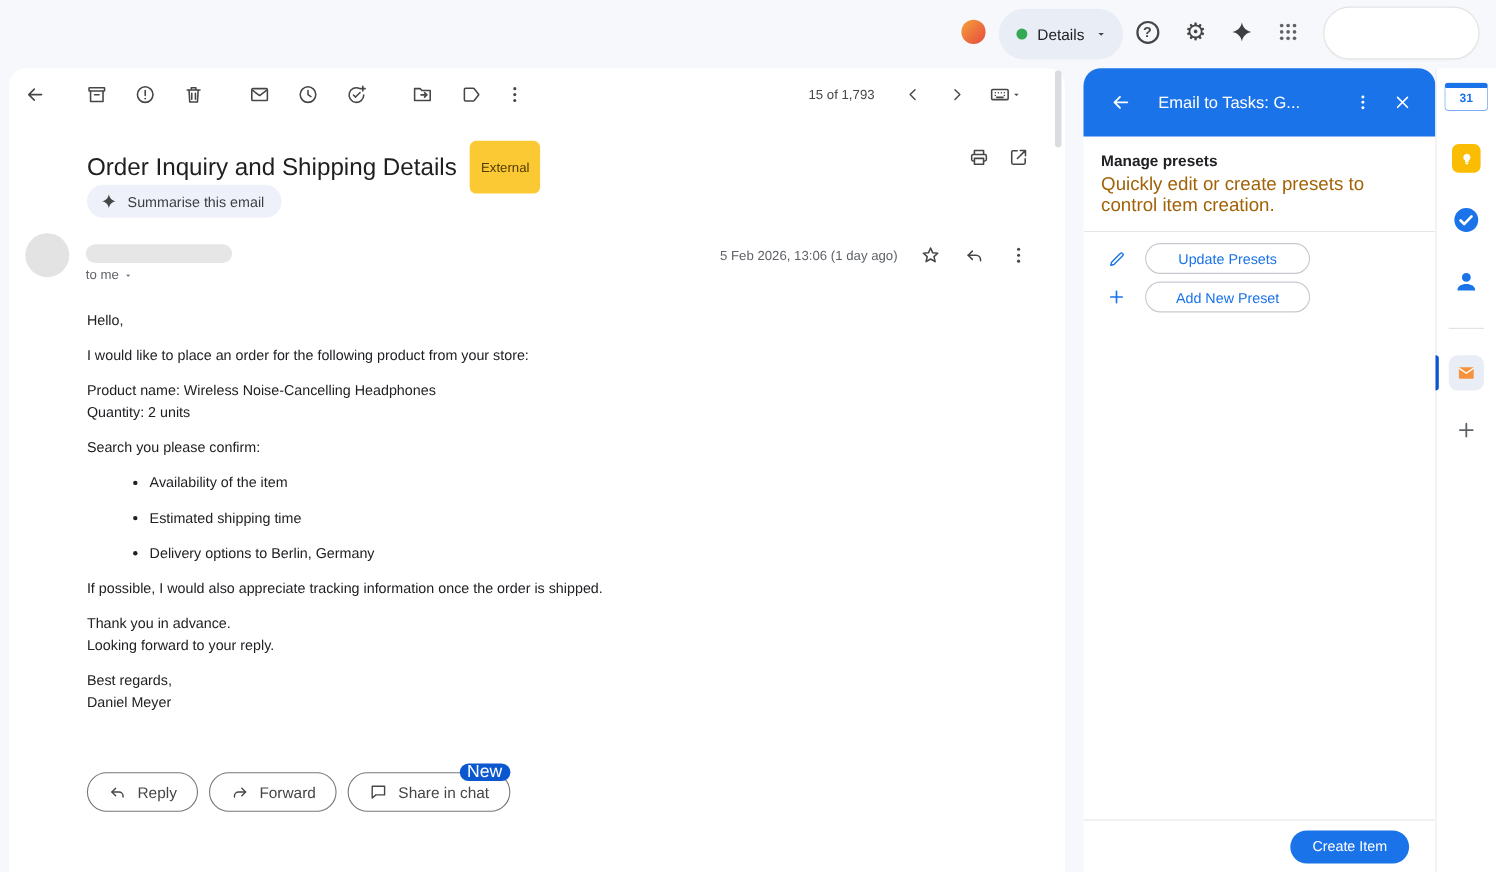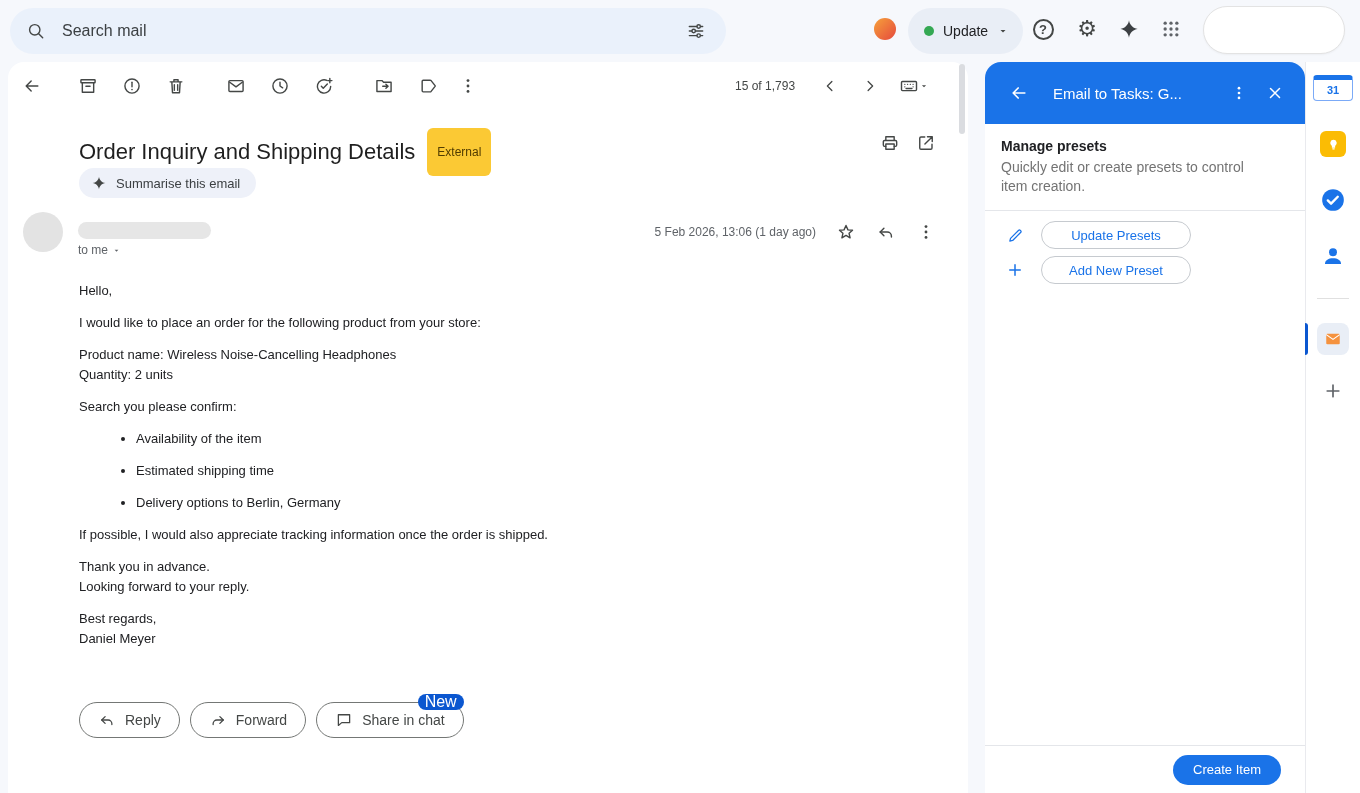--- a/index.html
+++ b/index.html
@@ -53,21 +53,21 @@
   .pill-btn { position:relative; height:36px; border:1px solid #747775; border-radius:18px; background:#fff; display:flex; align-items:center; gap:9px; padding:0 18px; font-size:14px; color:#444746; cursor:pointer; font-family:inherit; }
   .new-badge { position:absolute; top:-9px; right:-1px; background:var(--accent-dark,#0b57d0); color:#fff; font-size:16px; line-height:16px; padding:0 7px; border-radius:8px; }
 
   
   .panel { position:absolute; left:985px; top:62px; width:320px; height:731px; background:#fff; border-radius:16px 16px 0 0; display:flex; flex-direction:column; }
   .panel-header { height:62px; flex:0 0 auto; background:var(--accent,#1a73e8); border-radius:16px 16px 0 0; display:flex; align-items:center; padding:0 12px 0 16px; }
   .panel-title { flex:1; margin-left:16px; color:#fff; font-size:15px; font-weight:400; white-space:nowrap; overflow:hidden; }
   .panel-hbtn { width:36px; height:36px; border:none; background:transparent; border-radius:50%; display:flex; align-items:center; justify-content:center; cursor:pointer; }
   .panel-body { flex:1; padding:14px 16px 0; overflow:hidden; }
   .panel-heading { font-size:14px; font-weight:700; color:#202124; margin:0 0 4px; }
-  .panel-desc { font-size:14px; line-height:19px; color:#737373; max-width:255px; }
+  .panel-desc { font-size:17px; line-height:19px; color:#a16207; max-width:255px; }
   .panel-div { border:none; border-top:1px solid #e4e6ea; margin:14px -16px 10px; }
   .preset-row { display:flex; align-items:center; gap:12px; margin:0 0 7px; }
   .preset-iconbtn { width:28px; height:28px; border:none; background:transparent; display:flex; align-items:center; justify-content:center; cursor:pointer; }
   .preset-btn { min-width:150px; height:28px; border:1px solid #c6cacf; border-radius:14px; background:#fff; color:var(--accent,#1a73e8); font-size:13px; cursor:pointer; font-family:inherit; display:flex; align-items:center; justify-content:center; padding:0 14px; }
   .panel-footer { flex:0 0 48px; border-top:1px solid #e4e6ea; display:flex; align-items:center; justify-content:flex-end; padding:0 24px; }
   .create-btn { height:30px; border:none; border-radius:15px; background:var(--accent,#1a73e8); color:#fff; font-size:13px; padding:0 20px; cursor:pointer; font-family:inherit; }
 
   
   .rail { position:absolute; left:1305px; top:62px; width:55px; height:731px; background:#fff; border-left:1px solid #e9eaee; display:flex; flex-direction:column; align-items:center; padding-top:6px; }
   .rail-btn { width:40px; height:40px; border:none; background:transparent; border-radius:50%; display:flex; align-items:center; justify-content:center; cursor:pointer; margin-bottom:16px; }
@@ -77,43 +77,26 @@
   .addon-tile { width:32px; height:32px; border:none; border-radius:8px; background:#e9eef6; display:flex; align-items:center; justify-content:center; cursor:pointer; }
   .cal-tile { width:44px; height:26px; background:#fff; border:1.5px solid #7baaf7; border-radius:4px; display:flex; align-items:center; justify-content:center; font-size:11px; font-weight:700; color:var(--accent,#1a73e8); border-top-width:5px; border-top-color:#1a73e8; }
   .keep-tile { width:26px; height:26px; background:#fbbc04; border-radius:6px; display:flex; align-items:center; justify-content:center; }
 </style>
 </head>
 <body>
 
 <div class="app">
 
   <header class="topbar">
-    <div class="search-bar">
-      <button class="icon-btn">
-        <svg class="ic" width="20" height="20" viewBox="0 0 24 24">
-            <circle cx="10.5" cy="10.5" r="6.2"></circle>
-            <path d="M15.2 15.2L20 20"></path>
-          </svg>
-      </button>
-      <span class="search-placeholder">Search mail</span>
-      <button class="icon-btn">
-        <svg class="ic" width="20" height="20" viewBox="0 0 24 24">
-          <path d="M4 6.5h9M17.5 6.5H20M4 12h3M11.5 12H20M4 17.5h9M17.5 17.5H20"></path>
-          <circle cx="15.2" cy="6.5" r="2.1"></circle>
-            <circle cx="9.2" cy="12" r="2.1"></circle>
-            <circle cx="15.2" cy="17.5" r="2.1"></circle>
-        </svg>
-      </button>
-    </div>
 
     <div class="avatar-mini"></div>
 
     <button class="active-pill">
       <span class="presence-dot"></span>
-      <span class="active-label">Update</span>
+      <span class="active-label">Details</span>
       <svg width="12" height="12" viewBox="0 0 24 24">
           <path d="M7 10l5 5 5-5z" fill="#444746"></path>
         </svg>
     </button>
 
     <button class="icon-btn abs" style="left:1023px;">
       <span class="help-circle">?</span>
     </button>
     <button class="icon-btn abs" style="left:1067px;">
       <span class="gear-glyph">⚙</span>

